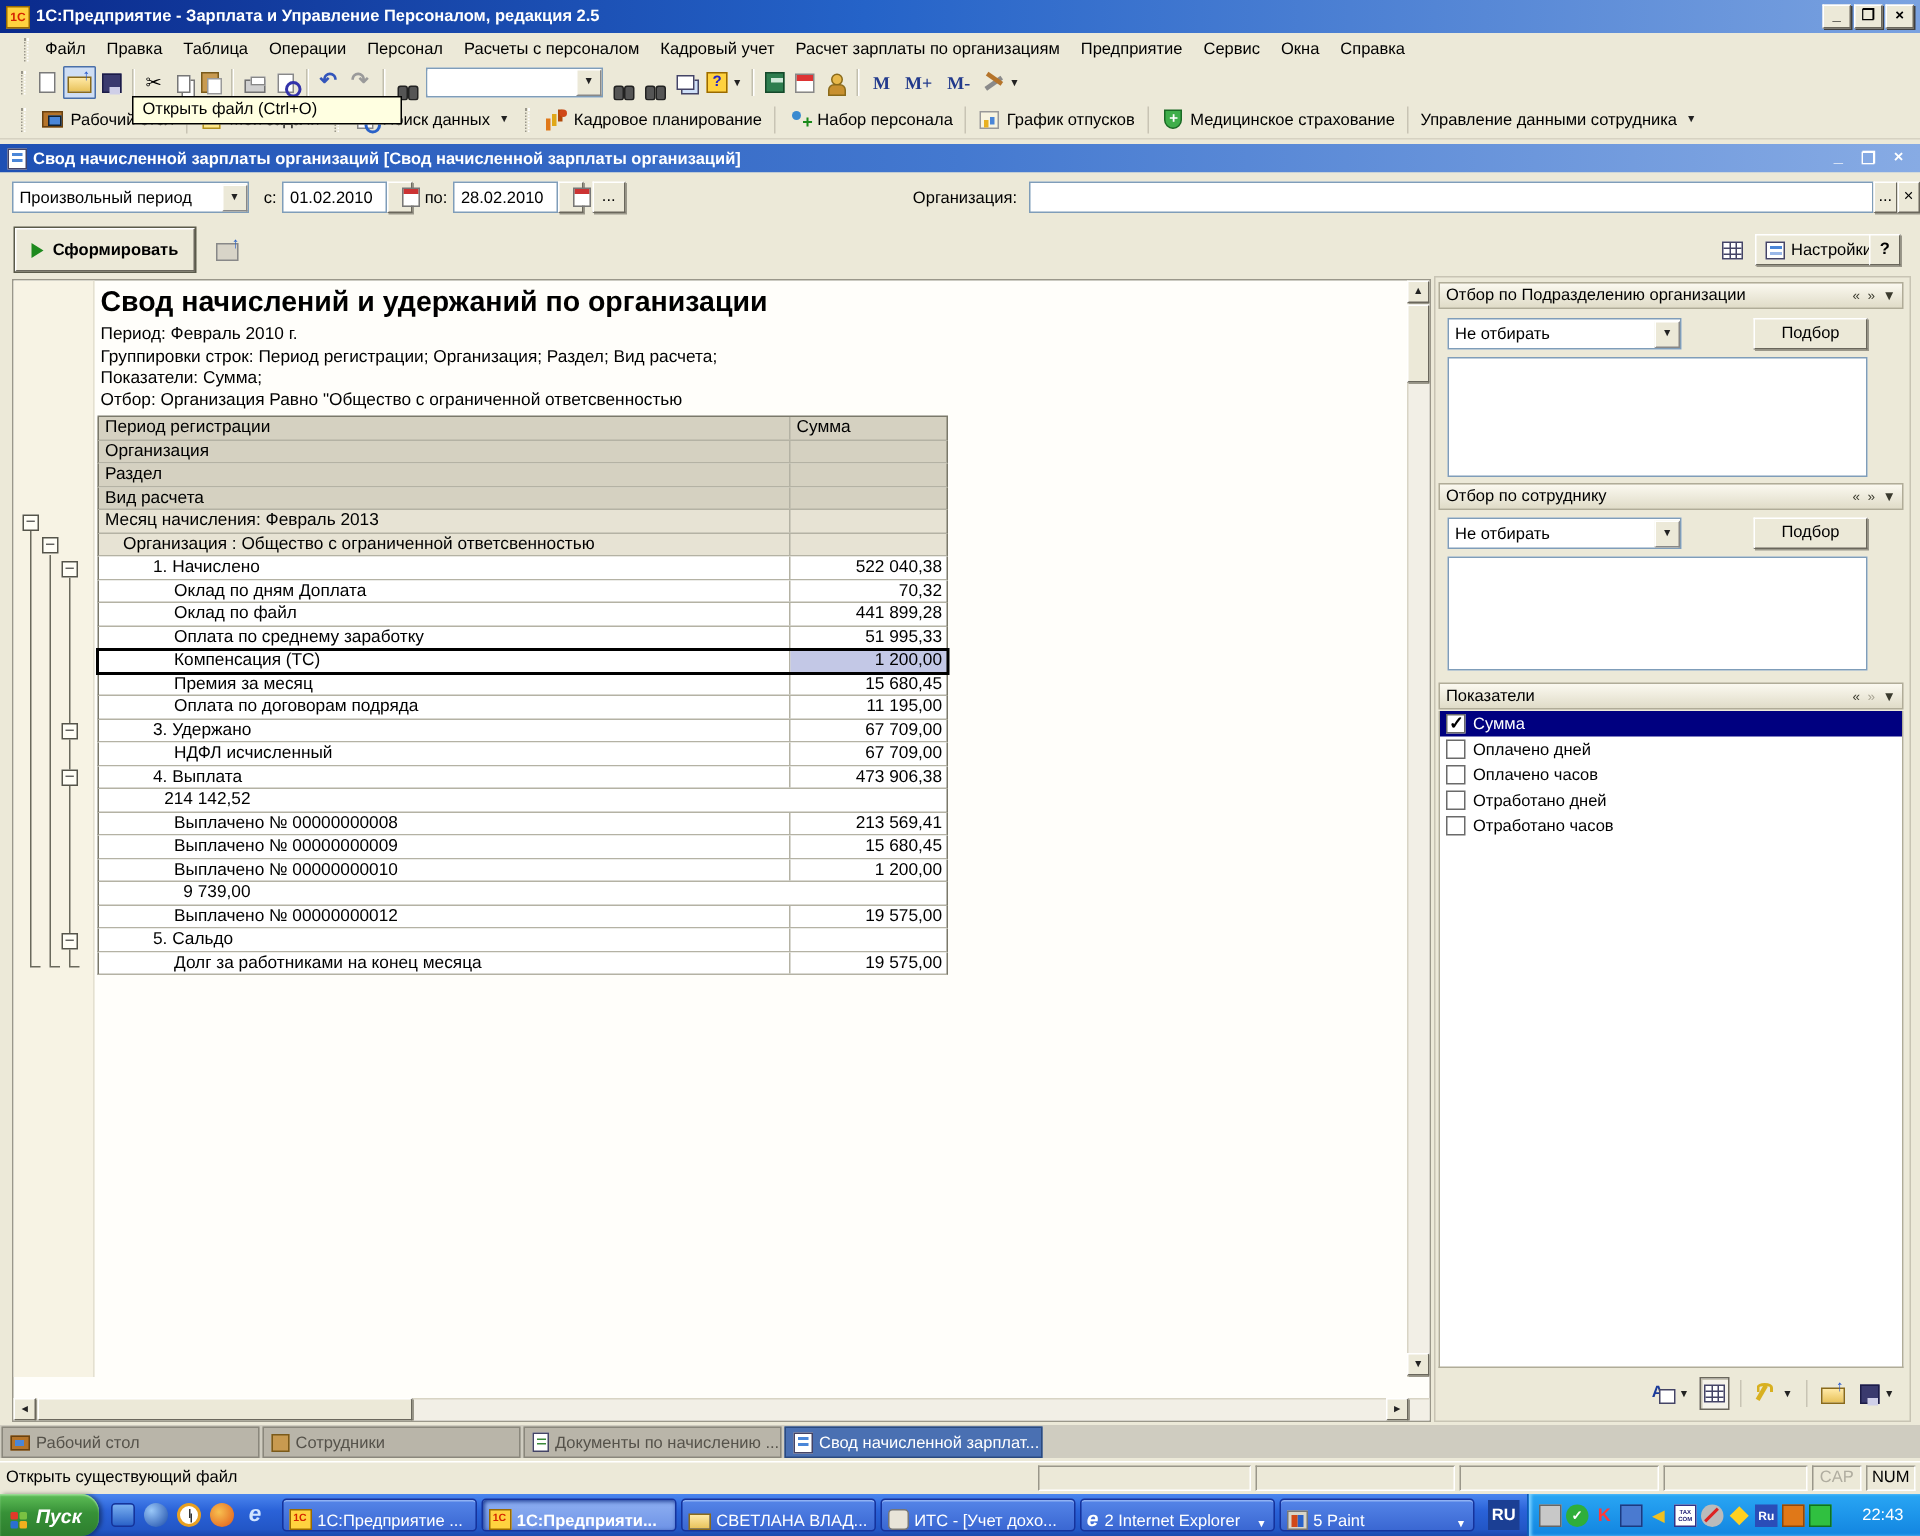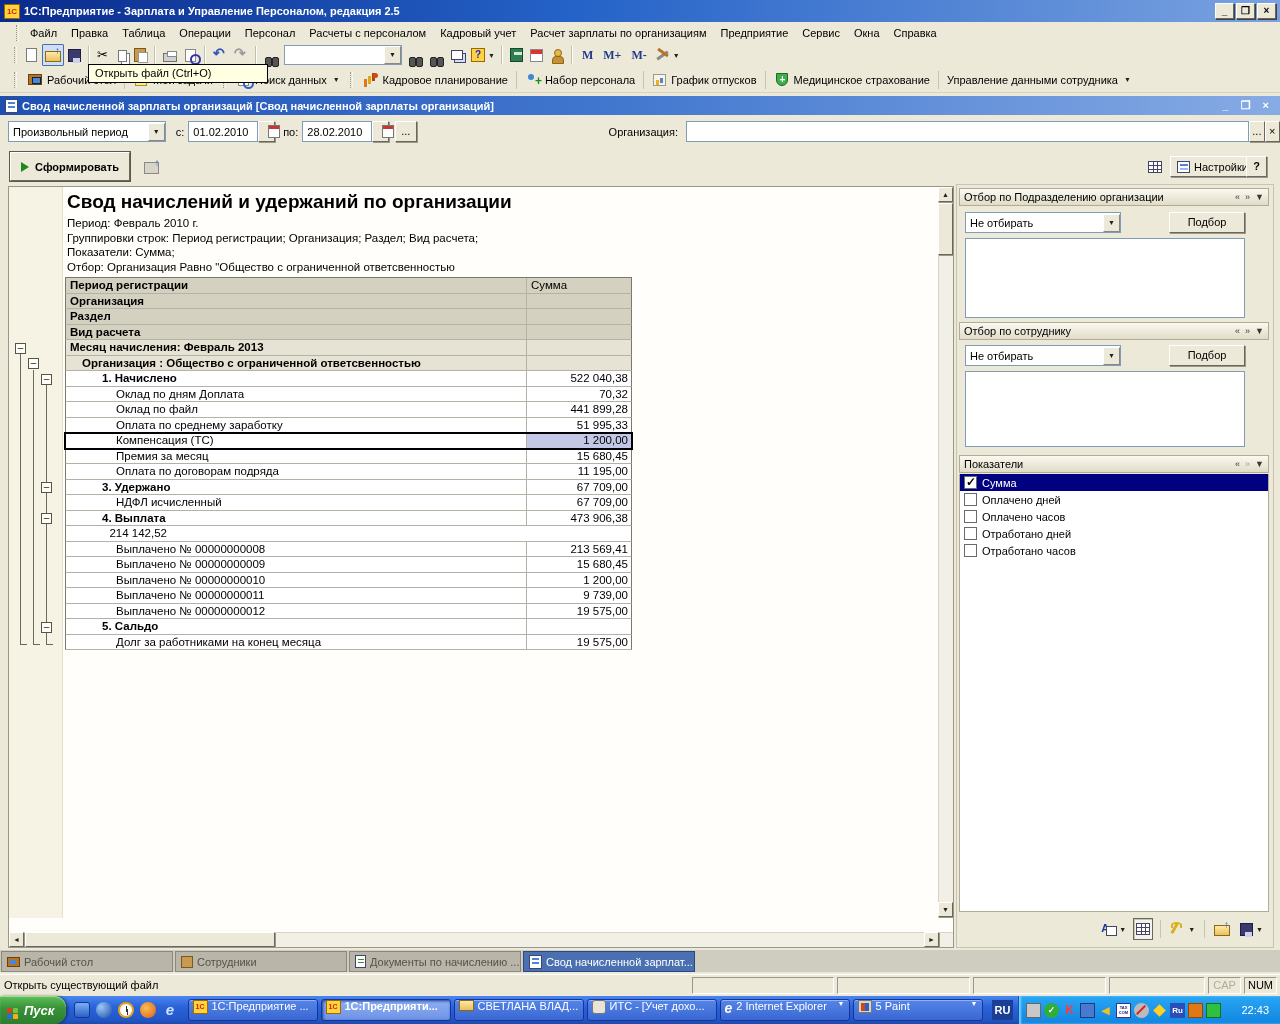--- a/index.html
+++ b/index.html
@@ -115,21 +115,21 @@
 .rtitle{position:absolute;left:58px;top:4px;font-size:19px;font-weight:bold;white-space:nowrap}
 .rmeta{position:absolute;left:58px;top:29px;line-height:14.5px;white-space:nowrap;font-size:11.5px}
 .rtable{position:absolute;left:56px;top:90px;width:567px;border-top:1px solid #7a786a}
 .trow{display:flex;height:15.5px;border-bottom:1px solid #b4b2a4;border-left:1px solid #7a786a;border-right:1px solid #7a786a;background:#fff;position:relative;font-size:11.5px}
 .trow.hdr{background:#d5d1c1}
 .trow.grp{background:#e7e3d4}
 .tlabel{width:461px;border-right:1px solid #b4b2a4;padding:1px 2px 0 4px;white-space:nowrap;overflow:hidden}
 .tval{width:104px;text-align:right;padding:1px 3px 0 0;white-space:nowrap}
 .trow.selected{outline:2px solid #000;outline-offset:-1px;z-index:2}
 .trow.selected .tval{background:#c3c8e6}
-.b{font-weight:bold}
+.b{font-weight:normal}
 
 .vsb{position:absolute;right:0;top:0;width:15px;height:731px;background:#f2efe6;border-left:1px solid #d8d4c4}
 .hsb{position:absolute;left:0;bottom:0;width:946px;height:15px;background:#f2efe6;border-top:1px solid #d8d4c4}
 .sbtn{position:absolute;width:15px;height:15px;background:#ece9d8;border:1px solid #fff;border-right-color:#6a675c;border-bottom-color:#6a675c;box-shadow:1px 1px 0 #9a978a;font-size:7px;text-align:center;line-height:13px;color:#222}
 .sthumb{position:absolute;background:#ece9d8;border:1px solid #fff;border-right-color:#6a675c;border-bottom-color:#6a675c;box-shadow:1px 1px 0 #9a978a}
 
 
 .rpanel{left:956px;top:184px;width:318px;height:764px;background:#ece9d8;border:1px solid #c8c4b4}
 .sechdr{position:absolute;left:2px;width:310px;height:18px;background:linear-gradient(#fbf9f0,#e0dcc8);border:1px solid #b0ac98;display:flex;align-items:center;padding:0 4px}
 .hdrbtns{margin-left:auto;display:flex;gap:5px;font-size:9px;color:#3a3a2e;align-items:center}
@@ -167,21 +167,21 @@
 .start{width:66px;height:28px;border-radius:0 12px 12px 0;background:linear-gradient(#5fbf58,#379137 45%,#2d7e2e);color:#fff;font-weight:bold;font-style:italic;display:flex;align-items:center;gap:5px;padding-left:7px;box-shadow:inset 0 1px 1px #9fdf9a,2px 0 3px rgba(0,0,0,.4);font-size:13px;flex:none}
 .flag{width:5px;height:5px;background:#e23a2a;box-shadow:6px 0 0 #7ac142,0 6px 0 #2a6fd0,6px 6px 0 #f2b01e;margin-right:7px;border-radius:1px;flex:none}
 .ql{display:flex;gap:6px;align-items:center;margin:0 8px;flex:none}
 .qlico{width:16px;height:16px;border-radius:3px;flex:none;position:relative}
 .ql-app{background:linear-gradient(#7ab0f0,#2a62c8);border:1px solid #16349a}
 .ql-sphere{background:radial-gradient(circle at 5px 5px,#9ac8f8,#1a4aa8);border-radius:50%}
 .ql-clock{background:#fff;border:2px solid #e8a020;border-radius:50%}
 .ql-clock::after{content:"";position:absolute;left:6px;top:2px;width:1px;height:6px;background:#333;box-shadow:1px 3px 0 #333}
 .ql-firefox{background:radial-gradient(circle at 6px 6px,#f8c050,#e05818);border-radius:50%}
 .ql-ie{background:transparent;color:#cfe4ff;font-size:15px;font-weight:bold;font-style:italic;line-height:15px;text-align:center}
-.task{width:130px;height:22px;margin:0 1.5px;border-radius:3px;background:linear-gradient(#5585e8,#3a67d2);border:1px solid #16339c;color:#fff;display:flex;align-items:flex-start;gap:4px;padding:0 4px;white-space:nowrap;overflow:hidden;flex:none;box-shadow:inset 0 1px 0 #8fb2f4}
+.task{width:130px;height:22px;margin:0 1.5px;border-radius:3px;background:linear-gradient(#5585e8,#3a67d2);border:1px solid #16339c;color:#fff;display:flex;align-items:flex-end;gap:4px;padding:0 4px;white-space:nowrap;overflow:hidden;flex:none;box-shadow:inset 0 1px 0 #8fb2f4}
 .task.active{background:linear-gradient(#8fb0f2,#6e93e6);font-weight:bold;box-shadow:inset 1px 1px 3px #1c3c94}
 .tk-onec{width:15px;height:14px;background:#ffd23f;border:1px solid #9a6a00;color:#d42400;font-size:7px;font-weight:bold;line-height:12px;text-align:center;flex:none;font-style:normal}
 .tk-folder{width:15px;height:11px;background:linear-gradient(#ffe9a6,#e8c25a);border:1px solid #8a6a1a;flex:none}
 .tk-its{width:14px;height:14px;background:#e8e4d8;border:1px solid #777;border-radius:3px;flex:none}
 .tk-ie{color:#fff;font-size:14px;font-weight:bold;font-style:italic;flex:none}
 .tk-paint{width:14px;height:13px;background:#d8d4c8;border:1px solid #777;flex:none;position:relative}
 .tk-paint::after{content:"";position:absolute;left:2px;top:2px;width:4px;height:8px;background:#d04818;box-shadow:4px 0 0 #2a62c8}
 .lang{width:21px;height:20px;background:#1b3f94;color:#fff;text-align:center;line-height:20px;font-weight:bold;margin:0 5px 0 8px;flex:none}
 .tray{height:28px;flex:1;background:linear-gradient(#29a6f4,#1285e0);border-left:1px solid #0a5bb4;box-shadow:inset 2px 0 2px #7ad0ff;display:flex;align-items:center;gap:3px;padding:0 7px}
 .tr{width:15px;height:15px;display:inline-flex;align-items:center;justify-content:center;flex:none;font-size:9px}
@@ -506,21 +506,20 @@
       </div>
       <div class="trow">
         <div class="tlabel" style="padding-left: 50px;">Выплачено № 00000000009</div>
         <div class="tval">15 680,45</div>
       </div>
       <div class="trow">
         <div class="tlabel" style="padding-left: 50px;">Выплачено № 00000000010</div>
         <div class="tval">1 200,00</div>
       </div>
       <div class="trow">
-        <div class="tlabel" style="padding-left: 50px;">Выплачено № 00000000011</div>
         <div class="tval">9 739,00</div>
       </div>
       <div class="trow">
         <div class="tlabel" style="padding-left: 50px;">Выплачено № 00000000012</div>
         <div class="tval">19 575,00</div>
       </div>
       <div class="trow">
         <div class="tlabel b" style="padding-left: 36px;">5. Сальдо</div>
         <div class="tval"></div>
       </div>

